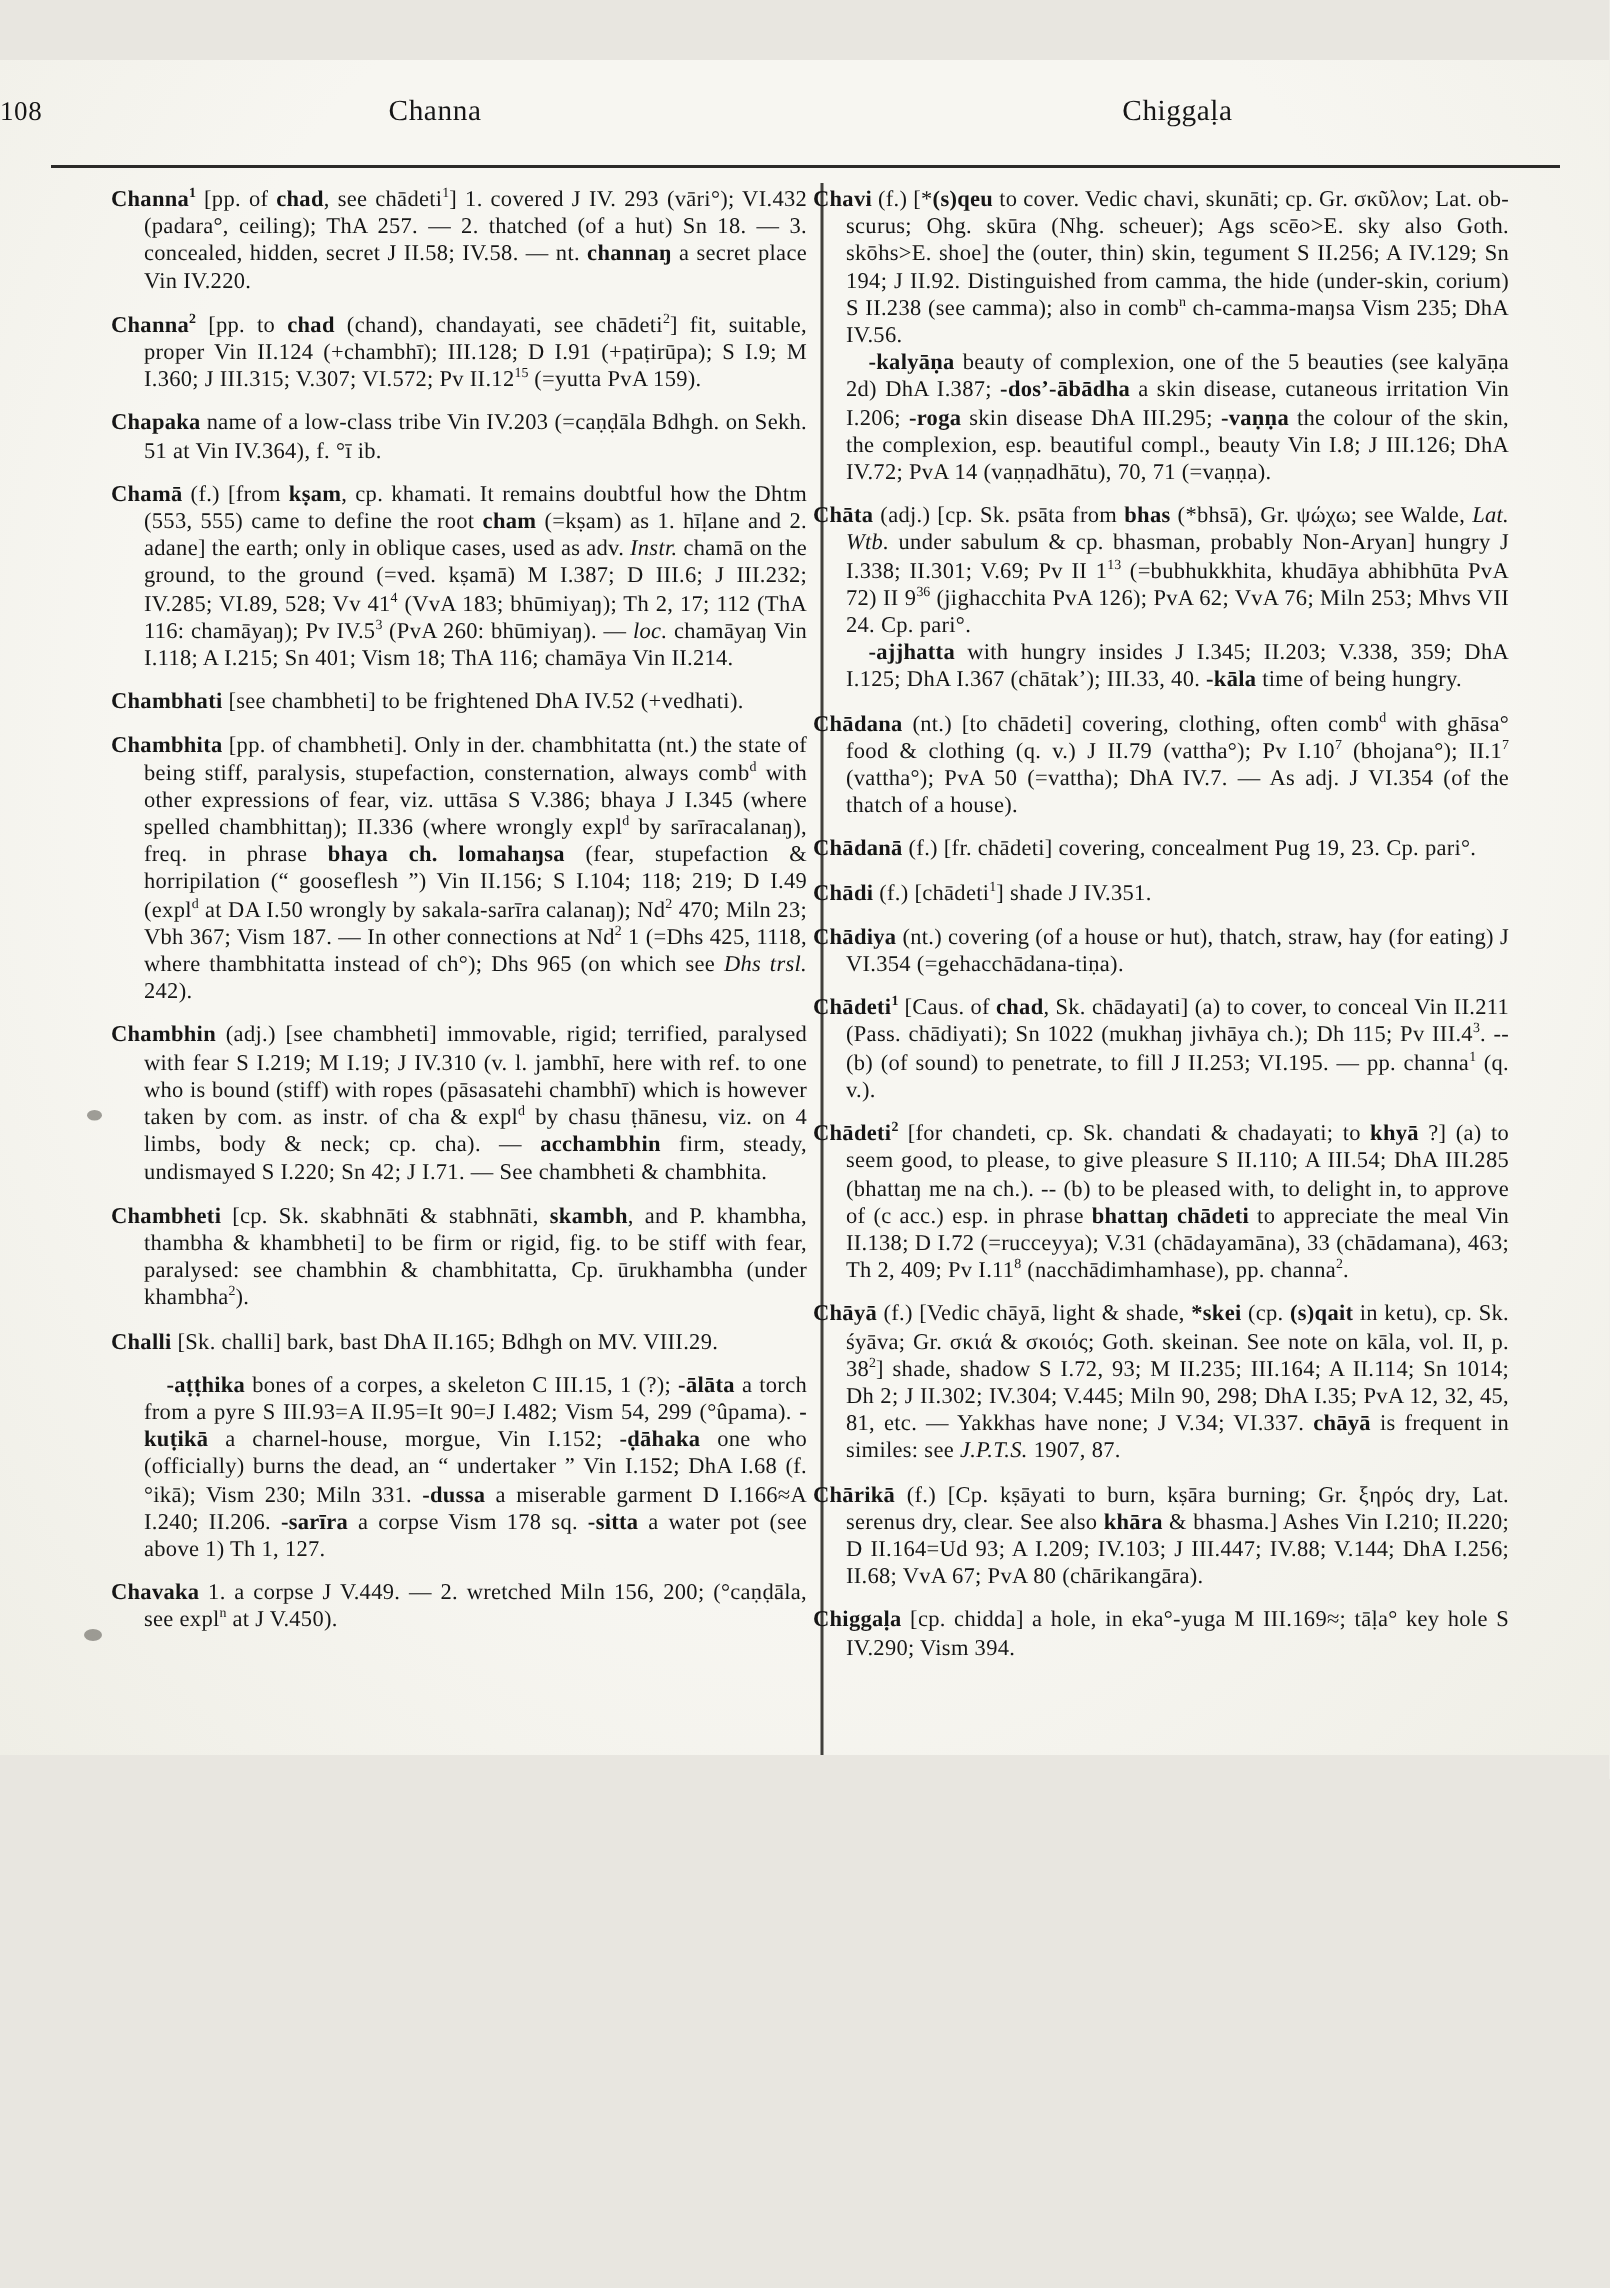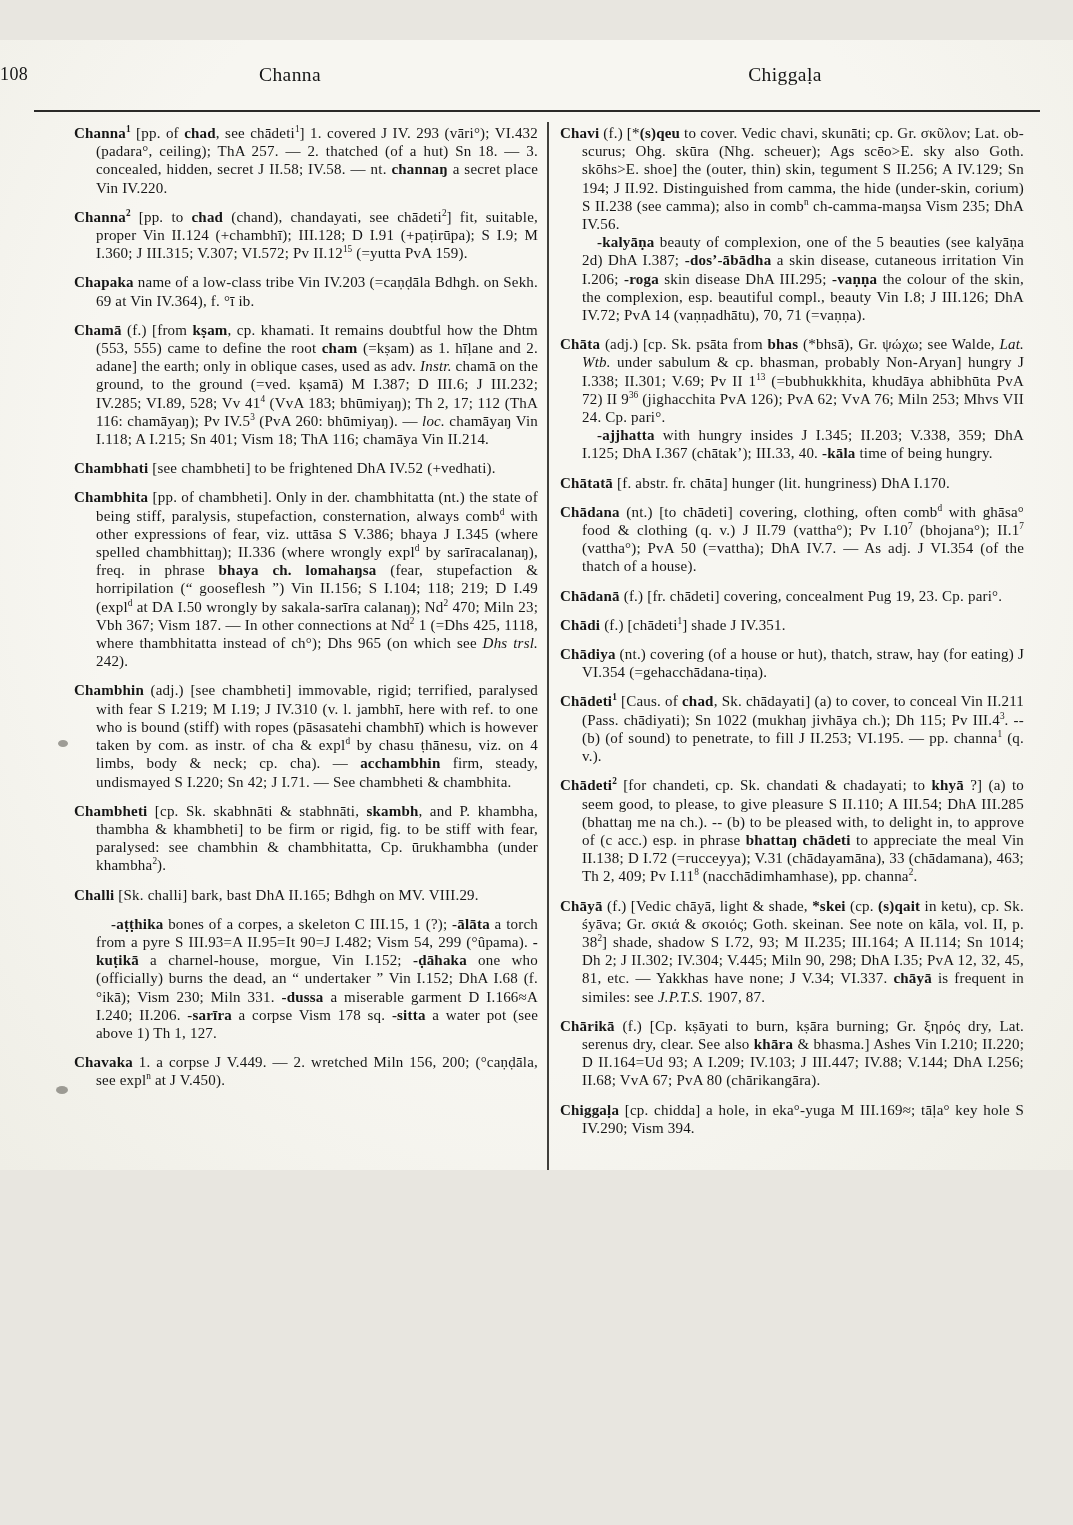--- a/index.html
+++ b/index.html
@@ -13,21 +13,21 @@
     background:#f5f4ee;
     background-image:radial-gradient(ellipse at 50% 40%, #f7f6f1 60%, #efeee6 100%);
     color:#161616;overflow:hidden;margin-top:40px;
   }
   .running-header{position:absolute;top:24px;left:0;width:100%;height:30px;font-size:19.5px;letter-spacing:0.4px;}
   .rh-left{position:absolute;left:40px;width:500px;text-align:center;}
   .rh-center{position:absolute;left:0;width:100%;font-size:18px;}
   .rh-right{position:absolute;left:545px;width:480px;text-align:center;}
   .head-rule{position:absolute;top:70px;left:34px;width:1006px;height:0;border-top:2.2px solid #2b2a28;}
   .col-divider{position:absolute;left:547px;top:82px;height:1374px;width:1.6px;background:#41403c;}
-  .columns{position:absolute;top:84px;left:74px;width:950px;display:flex;gap:22px;}
+  .columns{position:absolute;top:84px;left:74px;width:950px;display:flex;gap:4px;}
   .col{width:464px;font-size:15px;line-height:18.2px;letter-spacing:0.2px;}
   .entry{margin:0 0 11px 0;}
   .entry p{margin:0;text-align:justify;}
   .hang{padding-left:22px;text-indent:-22px;}
   .sub{padding-left:22px;text-indent:15px;}
   .b{font-weight:700;}
   .i{font-style:italic;}
   sup{font-size:0.62em;line-height:0;vertical-align:super;letter-spacing:0;}
   .blot{position:absolute;background:#55534d;border-radius:50%;opacity:0.55;}
   .blot1{left:58px;top:700px;width:10px;height:7px;}
@@ -47,21 +47,21 @@
   <div class="col-divider"></div>
   <div class="columns">
     <div class="col">
         <div class="entry">
           <p class="hang"><span class="b">Channa</span><sup class="b">1</sup><span> [pp. of </span><span class="b">chad</span><span>, see chādeti</span><sup>1</sup><span>] 1. covered J IV. 293 (vāri°); VI.432 (padara°, ceiling); ThA 257. — 2. thatched (of a hut) Sn 18. — 3. concealed, hidden, secret J II.58; IV.58. — nt. </span><span class="b">channaŋ</span><span> a secret place Vin IV.220.</span></p>
         </div>
         <div class="entry">
           <p class="hang"><span class="b">Channa</span><sup class="b">2</sup><span> [pp. to </span><span class="b">chad</span><span> (chand), chandayati, see chādeti</span><sup>2</sup><span>] fit, suitable, proper Vin II.124 (+chambhī); III.128; D I.91 (+paṭirūpa); S I.9; M I.360; J III.315; V.307; VI.572; Pv II.12</span><sup>15</sup><span> (=yutta PvA 159).</span></p>
         </div>
         <div class="entry">
-          <p class="hang"><span class="b">Chapaka</span><span> name of a low-class tribe Vin IV.203 (=caṇḍāla Bdhgh. on Sekh. 69 at Vin IV.364), f. °ī ib.</span></p>
+          <p class="hang"><span class="b">Chapaka</span><span> name of a low-class tribe Vin IV.203 (=caṇḍāla Bdhgh. on Sekh. 51 at Vin IV.364), f. °ī ib.</span></p>
         </div>
         <div class="entry">
           <p class="hang"><span class="b">Chamā</span><span> (f.) [from </span><span class="b">kṣam</span><span>, cp. khamati. It remains doubtful how the Dhtm (553, 555) came to define the root </span><span class="b">cham</span><span> (=kṣam) as 1. hīḷane and 2. adane] the earth; only in oblique cases, used as adv. </span><span class="i">Instr.</span><span> chamā on the ground, to the ground (=ved. kṣamā) M I.387; D III.6; J III.232; IV.285; VI.89, 528; Vv 41</span><sup>4</sup><span> (VvA 183; bhūmiyaŋ); Th 2, 17; 112 (ThA 116: chamāyaŋ); Pv IV.5</span><sup>3</sup><span> (PvA 260: bhūmiyaŋ). — </span><span class="i">loc.</span><span> chamāyaŋ Vin I.118; A I.215; Sn 401; Vism 18; ThA 116; chamāya Vin II.214.</span></p>
         </div>
         <div class="entry">
           <p class="hang"><span class="b">Chambhati</span><span> [see chambheti] to be frightened DhA IV.52 (+vedhati).</span></p>
         </div>
         <div class="entry">
           <p class="hang"><span class="b">Chambhita</span><span> [pp. of chambheti]. Only in der. chambhitatta (nt.) the state of being stiff, paralysis, stupefaction, consternation, always comb</span><sup>d</sup><span> with other expressions of fear, viz. uttāsa S V.386; bhaya J I.345 (where spelled chambhittaŋ); II.336 (where wrongly expl</span><sup>d</sup><span> by sarīracalanaŋ), freq. in phrase </span><span class="b">bhaya ch. lomahaŋsa</span><span> (fear, stupefaction &amp; horripilation (“ gooseflesh ”) Vin II.156; S I.104; 118; 219; D I.49 (expl</span><sup>d</sup><span> at DA I.50 wrongly by sakala-sarīra calanaŋ); Nd</span><sup>2</sup><span> 470; Miln 23; Vbh 367; Vism 187. — In other connections at Nd</span><sup>2</sup><span> 1 (=Dhs 425, 1118, where thambhitatta instead of ch°); Dhs 965 (on which see </span><span class="i">Dhs trsl.</span><span> 242).</span></p>
         </div>
@@ -84,23 +84,20 @@
     <div class="col">
         <div class="entry">
           <p class="hang"><span class="b">Chavi</span><span> (f.) [*</span><span class="b">(s)qeu</span><span> to cover. Vedic chavi, skunāti; cp. Gr. σκῦλον; Lat. ob-scurus; Ohg. skūra (Nhg. scheuer); Ags scēo&gt;E. sky also Goth. skōhs&gt;E. shoe] the (outer, thin) skin, tegument S II.256; A IV.129; Sn 194; J II.92. Distinguished from camma, the hide (under-skin, corium) S II.238 (see camma); also in comb</span><sup>n</sup><span> ch-camma-maŋsa Vism 235; DhA IV.56.</span></p>
           <p class="sub"><span class="b">-kalyāṇa</span><span> beauty of complexion, one of the 5 beauties (see kalyāṇa 2d) DhA I.387; </span><span class="b">-dos’-ābādha</span><span> a skin disease, cutaneous irritation Vin I.206; </span><span class="b">-roga</span><span> skin disease DhA III.295; </span><span class="b">-vaṇṇa</span><span> the colour of the skin, the complexion, esp. beautiful compl., beauty Vin I.8; J III.126; DhA IV.72; PvA 14 (vaṇṇadhātu), 70, 71 (=vaṇṇa).</span></p>
         </div>
         <div class="entry">
           <p class="hang"><span class="b">Chāta</span><span> (adj.) [cp. Sk. psāta from </span><span class="b">bhas</span><span> (*bhsā), Gr. ψώχω; see Walde, </span><span class="i">Lat. Wtb.</span><span> under sabulum &amp; cp. bhasman, probably Non-Aryan] hungry J I.338; II.301; V.69; Pv II 1</span><sup>13</sup><span> (=bubhukkhita, khudāya abhibhūta PvA 72) II 9</span><sup>36</sup><span> (jighacchita PvA 126); PvA 62; VvA 76; Miln 253; Mhvs VII 24. Cp. pari°.</span></p>
           <p class="sub"><span class="b">-ajjhatta</span><span> with hungry insides J I.345; II.203; V.338, 359; DhA I.125; DhA I.367 (chātak’); III.33, 40. </span><span class="b">-kāla</span><span> time of being hungry.</span></p>
         </div>
         <div class="entry">
-          <p class="hang"><span class="b">Chātatā</span><span> [f. abstr. fr. chāta] hunger (lit. hungriness) DhA I.170.</span></p>
-        </div>
-        <div class="entry">
           <p class="hang"><span class="b">Chādana</span><span> (nt.) [to chādeti] covering, clothing, often comb</span><sup>d</sup><span> with ghāsa° food &amp; clothing (q. v.) J II.79 (vattha°); Pv I.10</span><sup>7</sup><span> (bhojana°); II.1</span><sup>7</sup><span> (vattha°); PvA 50 (=vattha); DhA IV.7. — As adj. J VI.354 (of the thatch of a house).</span></p>
         </div>
         <div class="entry">
           <p class="hang"><span class="b">Chādanā</span><span> (f.) [fr. chādeti] covering, concealment Pug 19, 23. Cp. pari°.</span></p>
         </div>
         <div class="entry">
           <p class="hang"><span class="b">Chādi</span><span> (f.) [chādeti</span><sup>1</sup><span>] shade J IV.351.</span></p>
         </div>
         <div class="entry">
           <p class="hang"><span class="b">Chādiya</span><span> (nt.) covering (of a house or hut), thatch, straw, hay (for eating) J VI.354 (=gehacchādana-tiṇa).</span></p>

